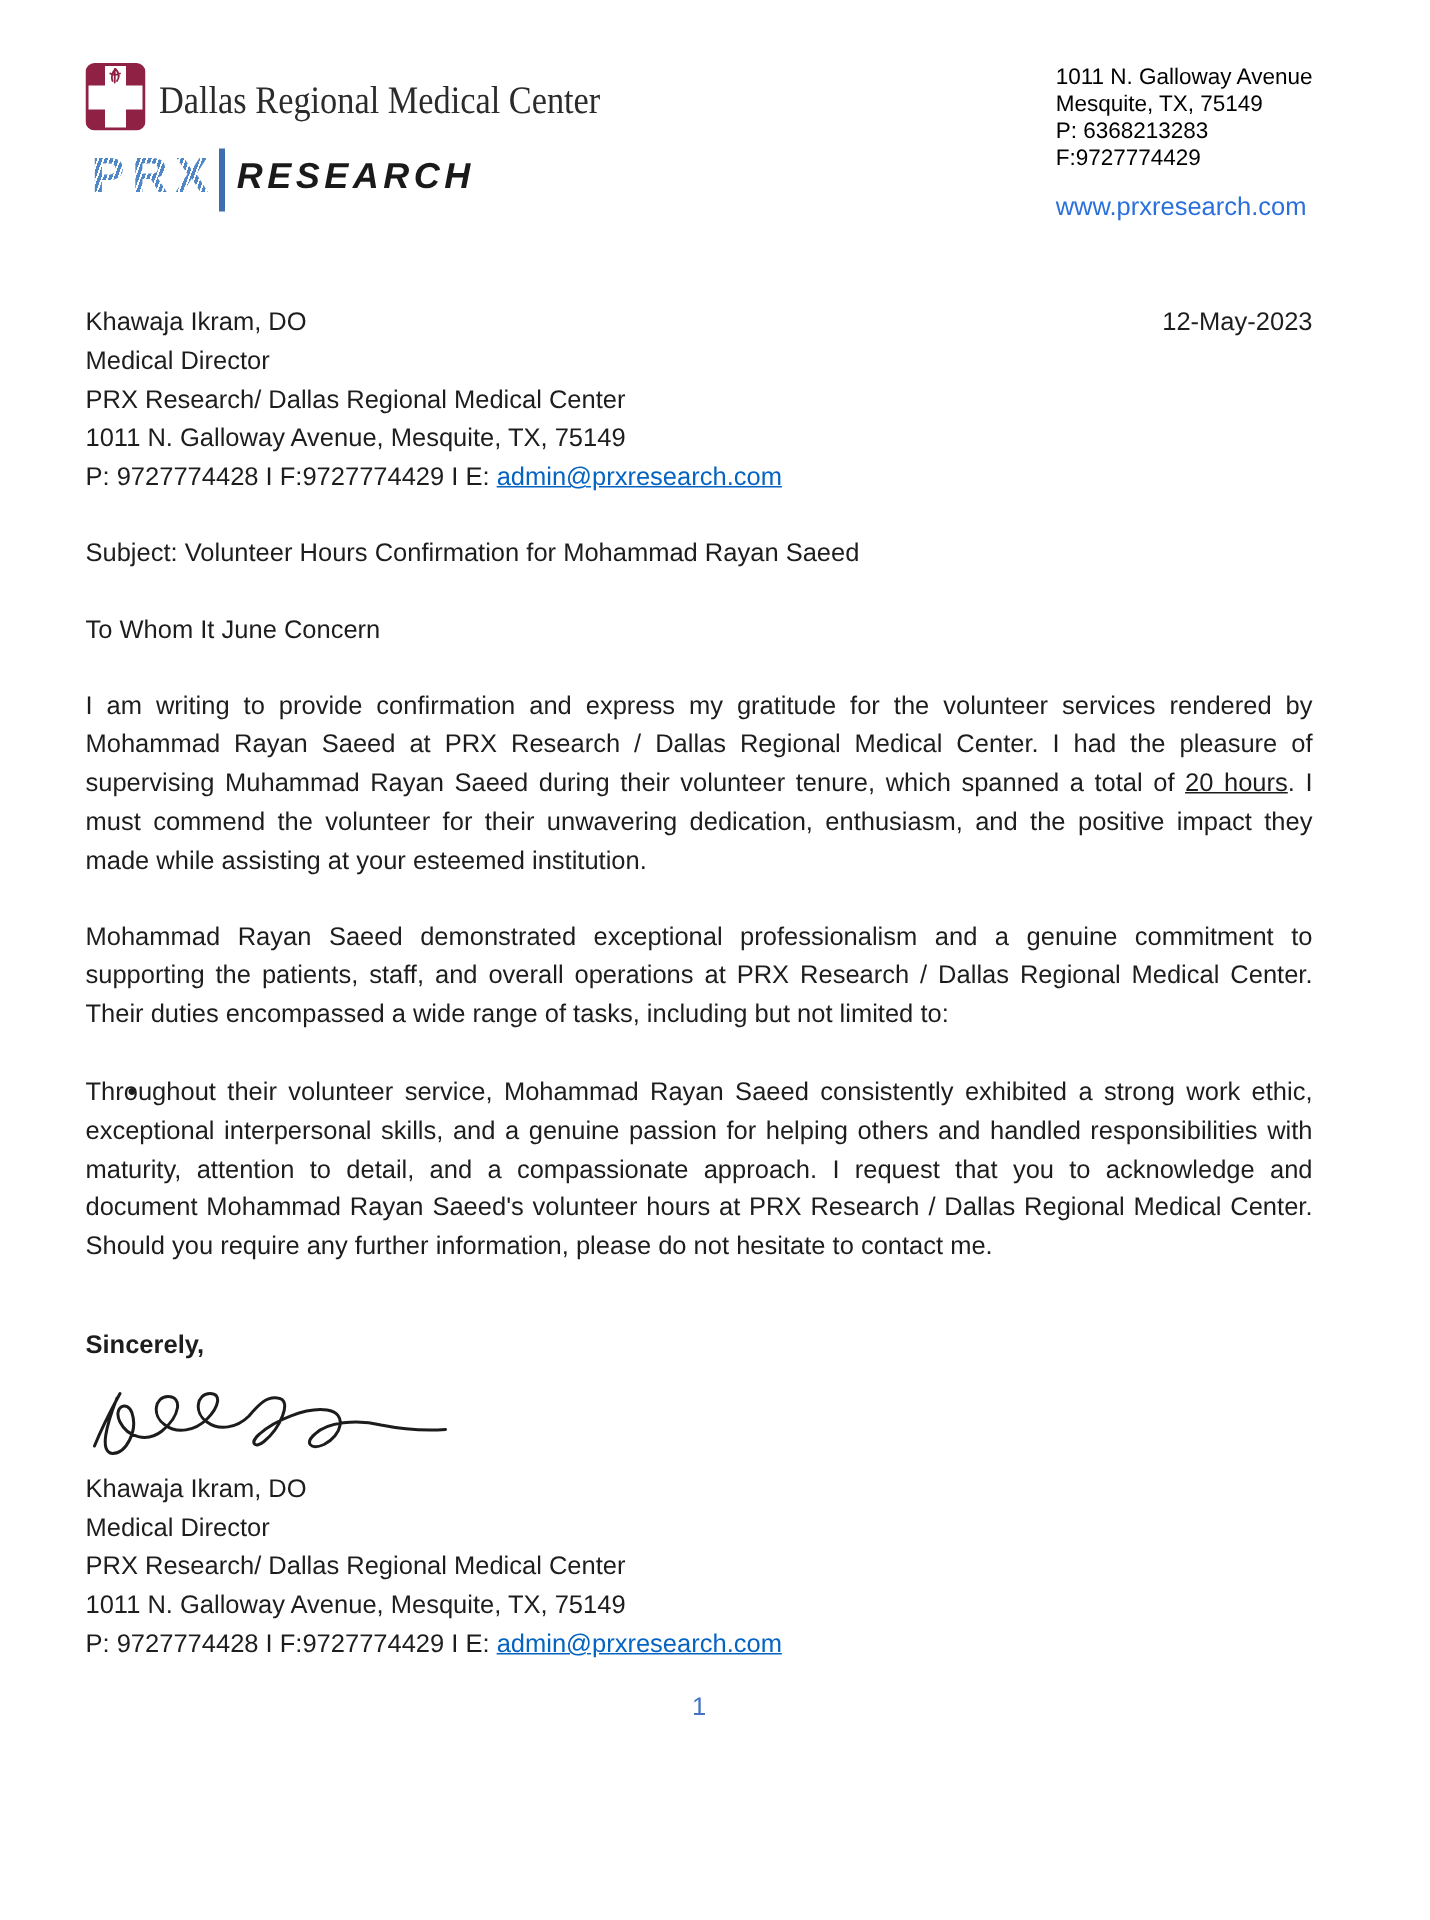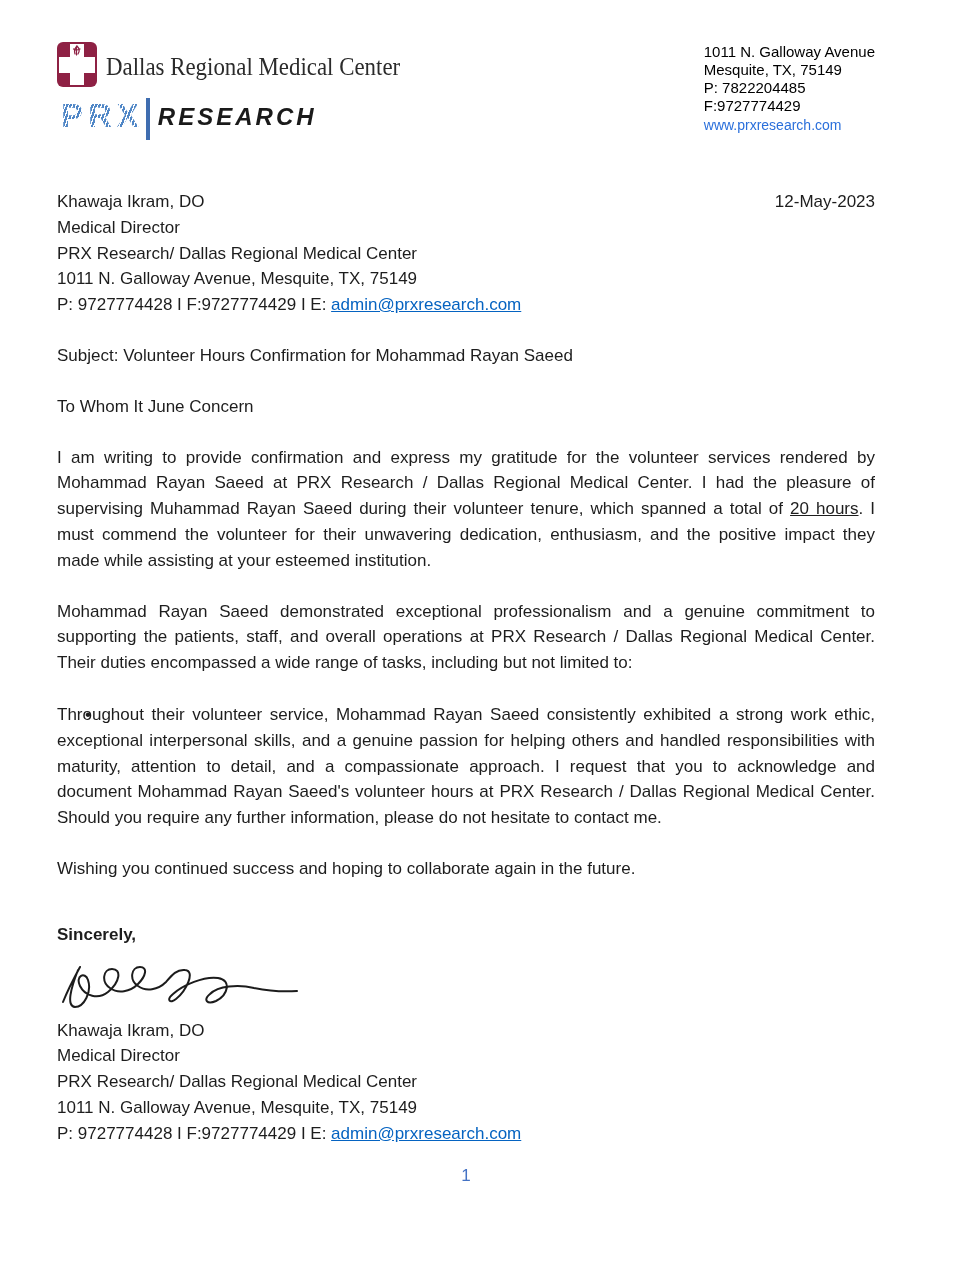--- a/index.html
+++ b/index.html
@@ -28,21 +28,21 @@
   }
   @supports not (background-clip: text) {
     .prx-text { color: #4f86c6; background: none; }
   }
   .prx-bar { width: 4px; height: 42px; background: #3f6db0; margin: 0 8px -8px 2px; }
   .research-text {
     font-size: 24px; font-weight: 800; letter-spacing: 3px; color: #1a1a1a;
     line-height: 1; padding-bottom: 3px; font-style: italic;
   }
   .contact-col { text-align: left; font-size: 15px; line-height: 18px; color: #000; padding-top: 1px; }
-  .contact-col .site { font-size: 14px; margin-top: 1px; }
+  .contact-col .site { font-size: 17px; margin-top: 14px; }
   .site a { color: #2a6fdb; text-decoration: none; cursor: pointer; }
 
   
   .body-text { font-size: 17px; line-height: 25.8px; }
   .recipient { margin-top: 55px; }
   .line-flex { display: flex; justify-content: space-between; }
   a.email { color: #0563C1; text-decoration: underline; cursor: pointer; }
   .gap { margin-top: 25px; }
   p.para { margin-top: 25px; text-align: justify; }
   .u { text-decoration: underline; }
@@ -71,21 +71,21 @@
       </div>
       <div class="prx-row">
         <span class="prx-text">PRX</span>
         <span class="prx-bar"></span>
         <span class="research-text">RESEARCH</span>
       </div>
     </div>
     <div class="contact-col">
       <div>1011 N. Galloway Avenue</div>
       <div>Mesquite, TX, 75149</div>
-      <div>P: 7822204485</div>
+      <div>P: 6368213283</div>
       <div>F:9727774429</div>
       <div class="site"><a>www.prxresearch.com</a></div>
     </div>
   </div>
 
   <div class="body-text">
 
     <div class="recipient">
       <div class="line-flex">
         <span>Khawaja Ikram, DO</span>
@@ -104,21 +104,20 @@
     <p class="para"><span>I am writing to provide confirmation and express my gratitude for the volunteer services rendered by Mohammad Rayan Saeed at PRX Research / Dallas Regional Medical Center. I had the pleasure of supervising Muhammad Rayan Saeed during their volunteer tenure, which spanned a total of </span><span class="u">20 hours</span><span>. I must commend the volunteer for their unwavering dedication, enthusiasm, and the positive impact they made while assisting at your esteemed institution.</span></p>
 
     <p class="para">Mohammad Rayan Saeed demonstrated exceptional professionalism and a genuine commitment to supporting the patients, staff, and overall operations at PRX Research / Dallas Regional Medical Center. Their duties encompassed a wide range of tasks, including but not limited to:</p>
 
     <div class="bullet-item">
       <span class="bullet-marker">•</span>
     </div>
 
     <p class="para">Throughout their volunteer service, Mohammad Rayan Saeed consistently exhibited a strong work ethic, exceptional interpersonal skills, and a genuine passion for helping others and handled responsibilities with maturity, attention to detail, and a compassionate approach. I request that you to acknowledge and document Mohammad Rayan Saeed's volunteer hours at PRX Research / Dallas Regional Medical Center. Should you require any further information, please do not hesitate to contact me.</p>
 
-    <div class="gap">Wishing you continued success and hoping to collaborate again in the future.</div>
 
     <div class="signoff">Sincerely,</div>
 
     <div class="signature-wrap">
       <svg width="250" height="62" viewBox="0 0 250 62" fill="none">
         <path d="M6 46 C 10 36, 17 22, 23 11 M21 14 C 14 32, 9 50, 18 51 C 27 51, 35 36, 31 24 C 28 15, 18 20, 23 30 C 28 40, 41 44, 51 36 C 63 26, 65 13, 55 13 C 46 13, 44 26, 53 32 C 61 38, 73 36, 81 28 C 89 20, 91 11, 83 11 C 74 11, 72 24, 81 30 C 89 36, 101 34, 109 26 C 115 19, 120 13, 128 14 C 139 15, 129 35, 119 43 C 113 48, 109 44, 116 38 C 126 29, 147 20, 161 22 C 175 24, 171 39, 159 45 C 150 49, 146 44, 153 38 C 161 30, 181 28, 197 32 C 212 35, 226 36, 240 35" stroke="#1c1c1c" stroke-width="2" stroke-linecap="round" stroke-linejoin="round"></path>
       </svg>
     </div>
 
     <div>

